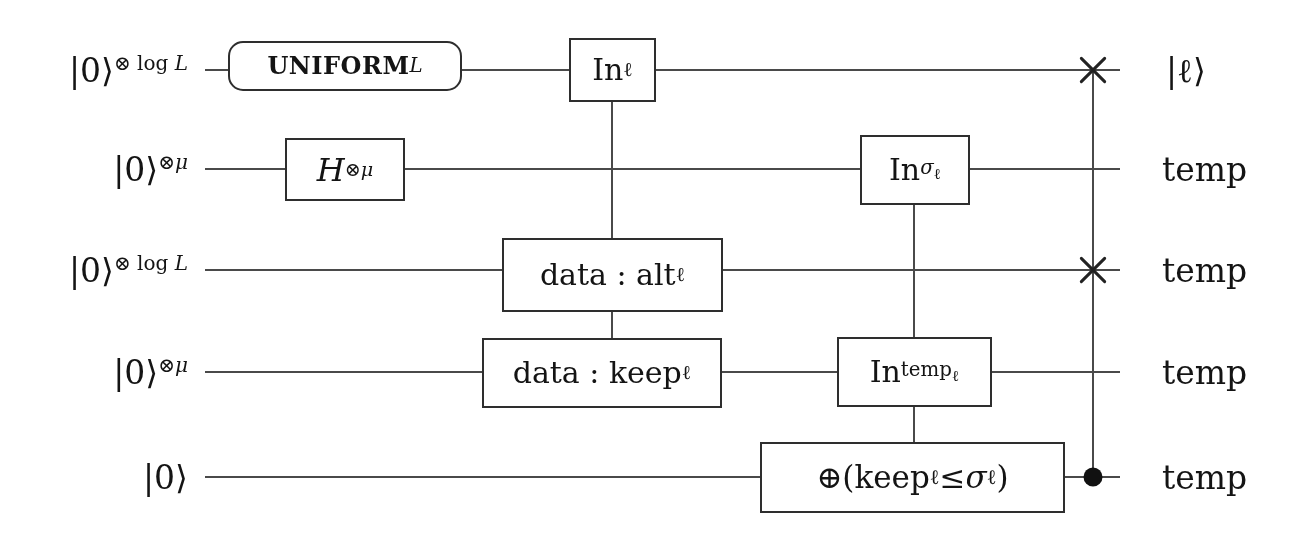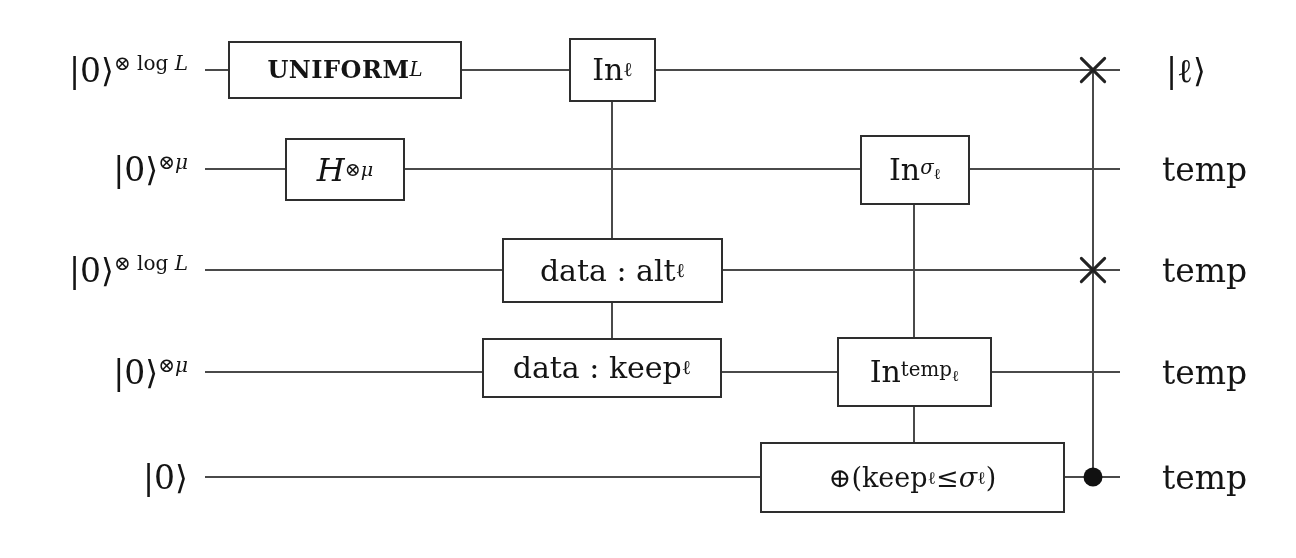--- a/index.html
+++ b/index.html
@@ -126,56 +126,56 @@
   <div class="iolabel in-label" style="top:477px;">
     <span>|0⟩</span>
   </div>
 
   <div class="iolabel out-label" style="left:1166px; top:70px;">|ℓ⟩</div>
   <div class="iolabel out-label" style="left:1162px; top:169px;">temp</div>
   <div class="iolabel out-label" style="left:1162px; top:270px;">temp</div>
   <div class="iolabel out-label" style="left:1162px; top:372px;">temp</div>
   <div class="iolabel out-label" style="left:1162px; top:477px;">temp</div>
 
-  <div class="gate" style="left:228px; top:41px; width:234px; height:58px;">
+  <div class="gate" style="left:228px; top:41px; width:234px; height:50px;border-radius:15px;">
     <span class="uniform-text">UNIFORM</span>
       <sub class="it uniform-sub">L</sub>
   </div>
 
   <div class="gate" style="left:569px; top:38px; width:87px; height:64px;">
     <span>In</span>
       <sub>ℓ</sub>
   </div>
 
   <div class="gate" style="left:285px; top:138px; width:120px; height:63px;">
     <span class="it" style="font-size:32px;">H</span>
       <sup><span class="rm">⊗</span><span class="it">μ</span></sup>
   </div>
 
   <div class="gate" style="left:860px; top:135px; width:110px; height:70px;">
     <span>In</span>
       <sub><span class="it">σ</span><sub>ℓ</sub></sub>
   </div>
 
-  <div class="gate" style="left:502px; top:238px; width:221px; height:65px;">
+  <div class="gate" style="left:502px; top:238px; width:221px; height:74px;">
     <span>data : alt</span>
       <sub>ℓ</sub>
   </div>
 
-  <div class="gate" style="left:482px; top:338px; width:240px; height:60px;">
+  <div class="gate" style="left:482px; top:338px; width:240px; height:70px;">
     <span>data : keep</span>
       <sub>ℓ</sub>
   </div>
 
   <div class="gate" style="left:837px; top:337px; width:155px; height:70px;">
     <span>In</span>
       <sub><span class="rm">temp</span><sub>ℓ</sub></sub>
   </div>
 
-  <div class="gate" style="left:760px; top:442px; width:305px; height:71px; font-size:27px;">
+  <div class="gate" style="left:760px; top:442px; width:305px; height:71px; font-size:31px;">
     <span>⊕(keep</span>
       <sub>ℓ</sub>
       <span> ≤ </span>
       <span class="it">σ</span>
       <sub>ℓ</sub>
       <span>)</span>
   </div>
 
   <div class="cross" style="left:1093px; top:70px;"></div>
   <div class="cross" style="left:1093px; top:270px;"></div>

